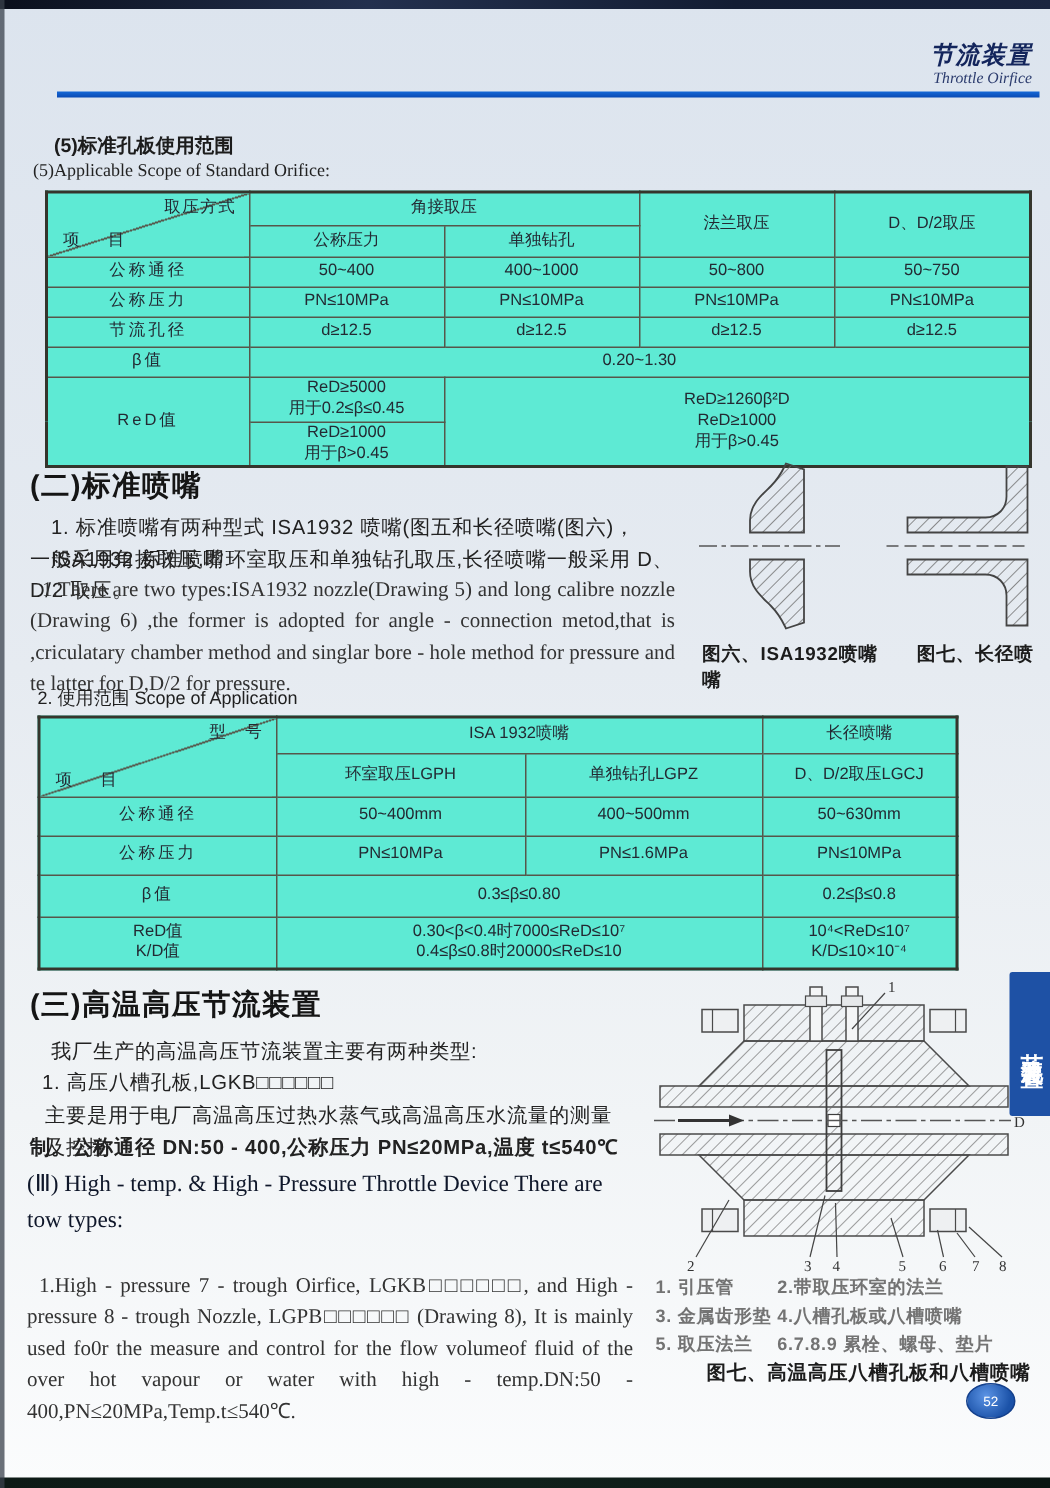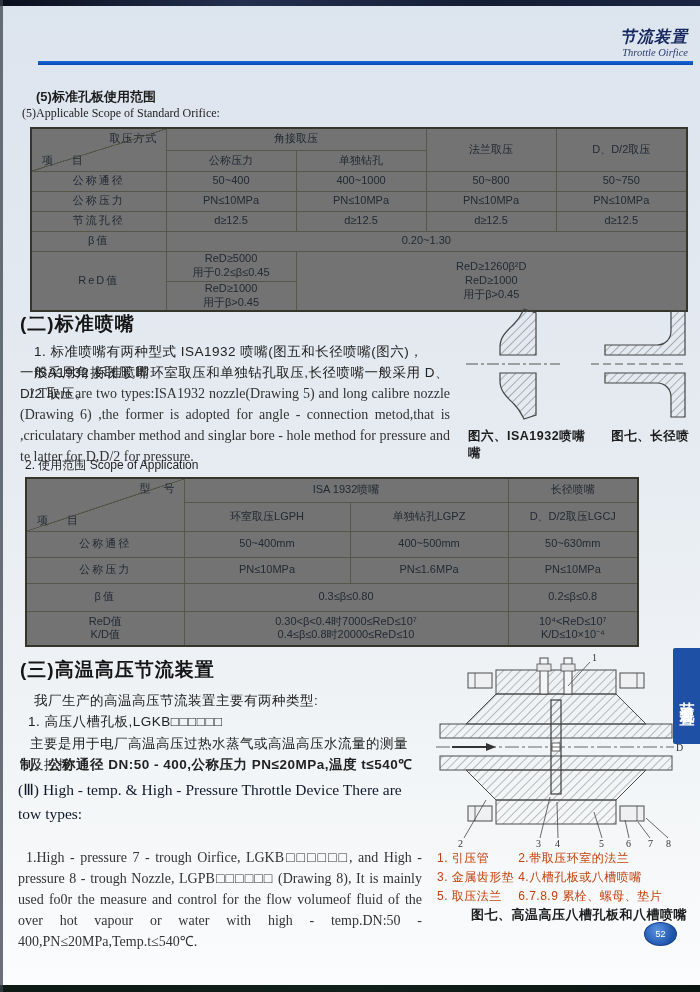--- a/index.html
+++ b/index.html
@@ -16,34 +16,34 @@
   .edge-left{left:0;top:0;width:3px;height:992px;background:#3a414c;opacity:.75;}
   
   .hdr-cn{right:12px;top:27px;font-size:16px;font-weight:bold;font-style:italic;color:#13255c;letter-spacing:1px;}
   .hdr-en{right:12px;top:47px;font-size:10.5px;font-style:italic;font-family:"Liberation Serif",serif;color:#2c3c6e;}
   .rule{left:38px;top:61px;width:655px;height:4px;background:linear-gradient(180deg,#1668d6,#0a4ab4);}
   
   .h-cn-sm{font-size:13px;font-weight:bold;color:#1c1c1c;}
   .h-en-sm{font-size:12px;font-family:"Liberation Serif",serif;color:#222;}
   .sec-title{font-size:19px;font-weight:bold;color:#151515;letter-spacing:1px;}
   
-  table.yt{border-collapse:collapse;table-layout:fixed;background:#737373;
+  table.yt{border-collapse:collapse;table-layout:fixed;background:#5eead4;
     border:2px solid #35352c;font-size:11px;color:#232a33;}
   table.yt td{border:1px solid #56564a;text-align:center;vertical-align:middle;padding:0 2px;line-height:1.25;}
   table.yt .lbl{letter-spacing:2px;}
   .corner{position:relative;padding:0;
     background-image:linear-gradient(to bottom right,transparent calc(50% - 0.6px),#56564a calc(50% - 0.6px),#56564a calc(50% + 0.6px),transparent calc(50% + 0.6px));}
   .c-top{position:absolute;top:3px;right:8px;letter-spacing:1px;}
   .c-bot{position:absolute;bottom:3px;left:10px;letter-spacing:4px;}
   
   .cn-par{font-size:13.5px;color:#222;letter-spacing:.5px;line-height:21px;}
   .en-par{font-family:"Liberation Serif",serif;font-size:14px;color:#333;line-height:21px;text-align:justify;}
   .en-big{font-family:"Liberation Serif",serif;font-size:15.5px;color:#0f172a;line-height:24px;}
   .fig-cap{font-size:12.5px;font-weight:bold;color:#1c1c1c;letter-spacing:.5px;}
-  .legend{font-size:12px;font-weight:normal;color:#c2410c;line-height:19px;letter-spacing:.5px;}
+  .legend{font-size:12px;font-weight:bold;color:#737373;line-height:19px;letter-spacing:.5px;}
   
   .side-tab{right:0;top:648px;width:27px;height:96px;background:#1e51a5;border-radius:2px 0 0 2px;
     color:#fff;font-weight:bold;font-size:15px;writing-mode:vertical-rl;text-orientation:upright;
     display:flex;align-items:center;justify-content:center;letter-spacing:3px;}
   
   .badge{left:644px;top:922px;width:31px;height:22px;border-radius:50%;
     background:radial-gradient(circle at 40% 35%,#5b93e4,#1b52a8 70%);border:1px solid #14408c;
     color:#fff;font-size:9px;display:flex;align-items:center;justify-content:center;}
   svg{display:block;}
   .leadnum{font-family:"Liberation Serif",serif;font-size:10px;fill:#333;}

